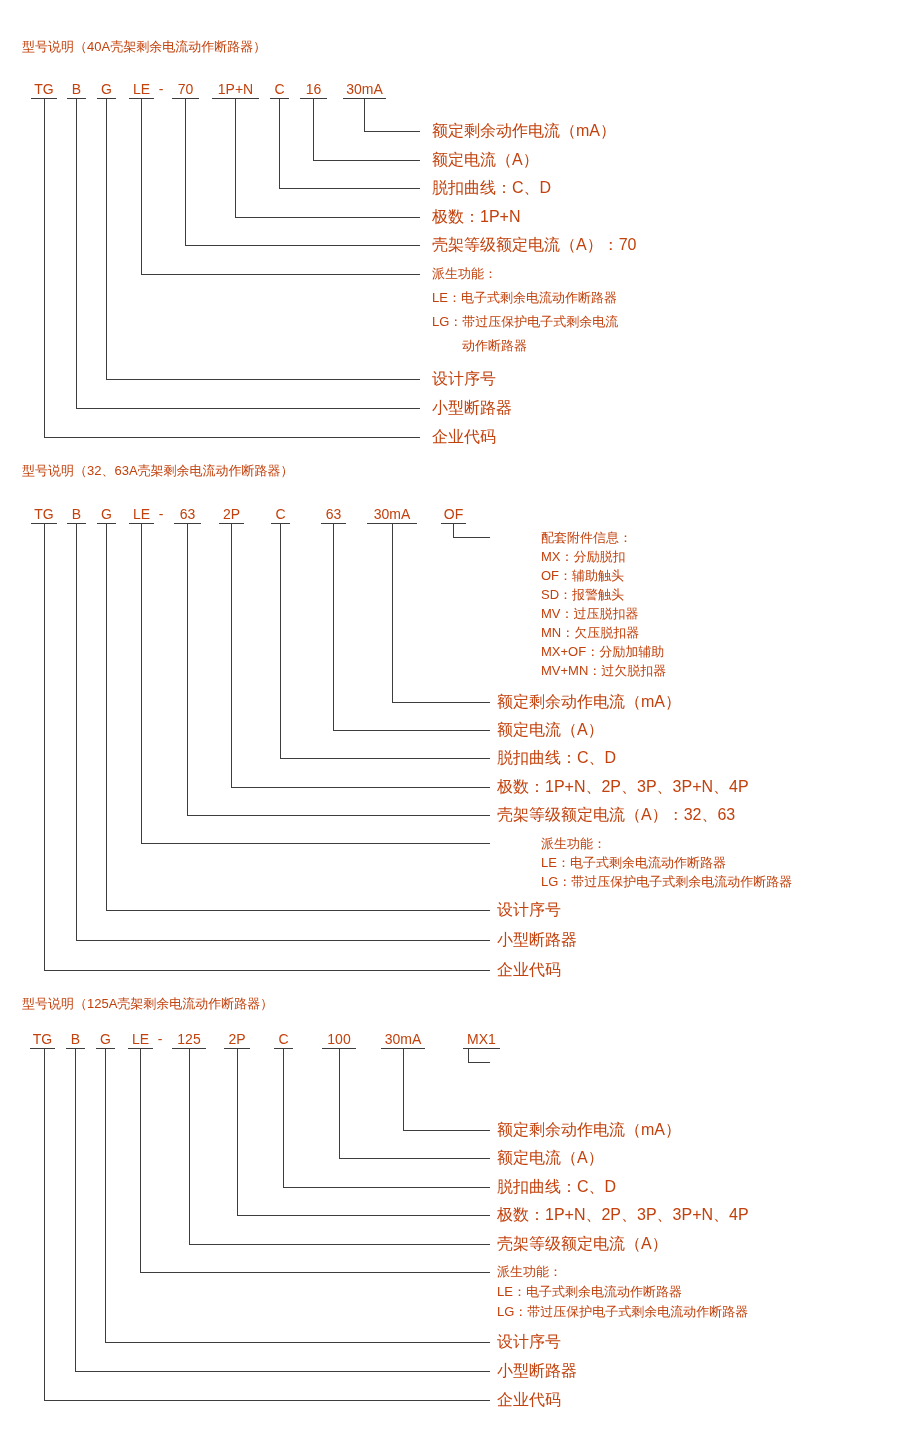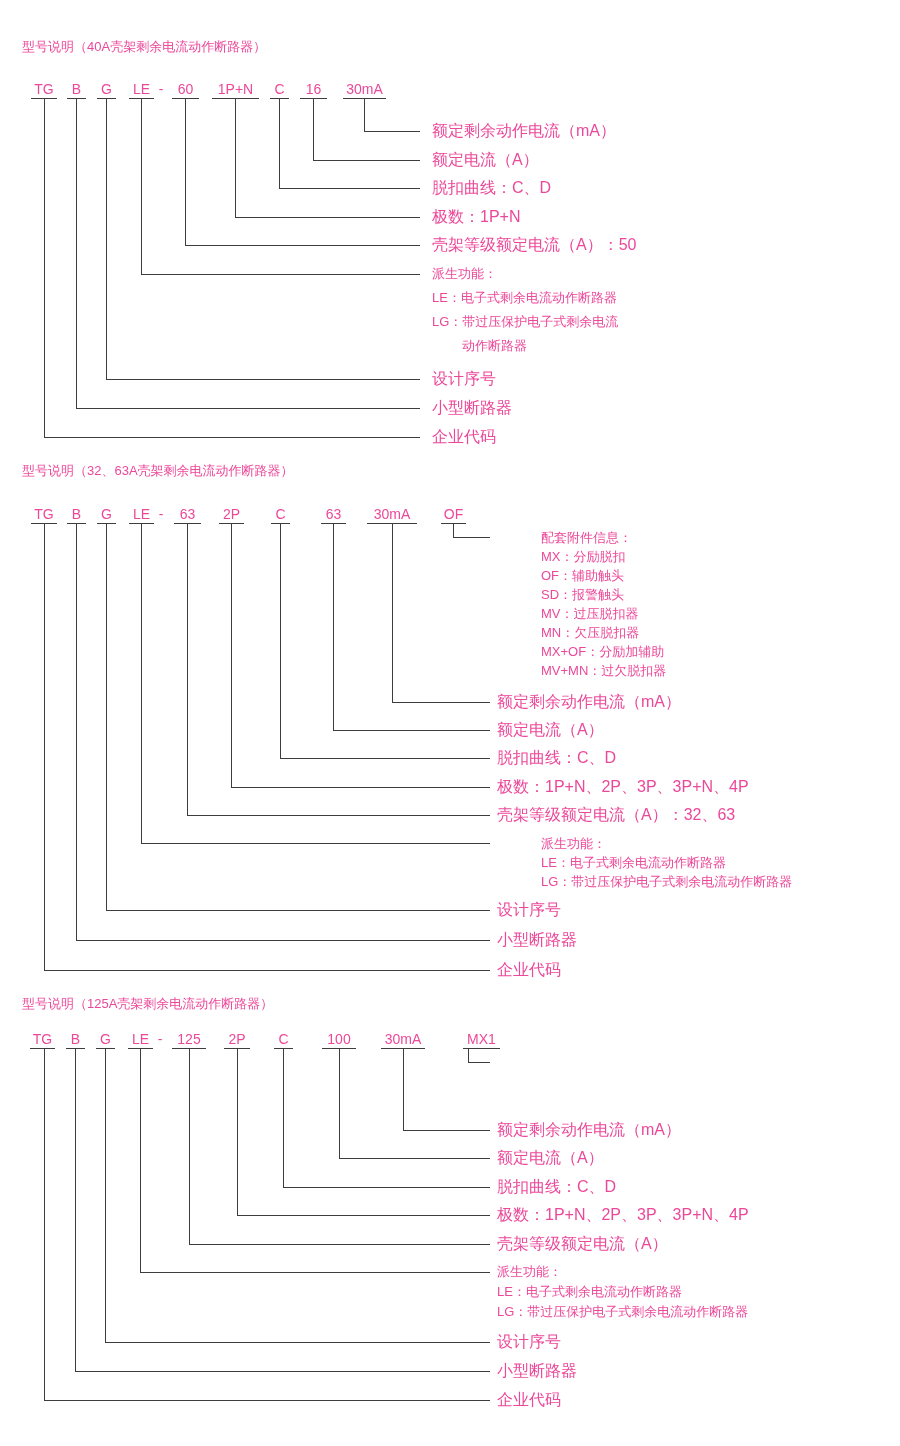--- a/index.html
+++ b/index.html
@@ -1,17 +1,17 @@
 <!DOCTYPE html>
 <html><head>
 <meta charset="utf-8">
 <style>
   html,body{margin:0;padding:0;background:#ffffff;}
   #page{position:relative;width:900px;height:1446px;background:#ffffff;overflow:hidden;
-        font-family:"Liberation Sans","DejaVu Sans",sans-serif;color:#ec4899;}
+        font-family:"Liberation Sans","DejaVu Sans",sans-serif;color:#c2410c;}
   .t{position:absolute;font-size:13px;line-height:16px;white-space:nowrap;}
   .seg{position:absolute;font-size:14px;line-height:16px;text-align:center;
        border-bottom:1px solid #3d3d3d;padding-bottom:1px;white-space:nowrap;}
   .dash{position:absolute;font-size:14px;line-height:16px;text-align:center;white-space:nowrap;}
   .lbl{position:absolute;font-size:16px;line-height:16px;white-space:nowrap;}
   .blk{position:absolute;font-size:13px;white-space:nowrap;}
   .lh24 div{line-height:24px;}
   .lh19 div{line-height:19px;padding-left:44px;}
   .lh20 div{line-height:20px;}
   .ind{padding-left:30px;}
@@ -58,31 +58,31 @@
     <polyline points="44.5,1048 44.5,1400 490,1400"></polyline>
   </svg>
 
   <div class="t" style="left:22px;top:39px">型号说明（40A壳架剩余电流动作断路器）</div>
 
   <span class="seg" style="left:31px;top:81px;width:26px">TG</span>
   <span class="seg" style="left:67px;top:81px;width:19px">B</span>
   <span class="seg" style="left:97px;top:81px;width:19px">G</span>
   <span class="seg" style="left:129px;top:81px;width:25px">LE</span>
   <span class="dash" style="left:156px;top:81px;width:10px">-</span>
-  <span class="seg" style="left:172px;top:81px;width:27px">60</span>
+  <span class="seg" style="left:172px;top:81px;width:27px">70</span>
   <span class="seg" style="left:212px;top:81px;width:47px">1P+N</span>
   <span class="seg" style="left:270px;top:81px;width:19px">C</span>
   <span class="seg" style="left:300px;top:81px;width:27px">16</span>
   <span class="seg" style="left:343px;top:81px;width:43px">30mA</span>
 
   <div class="lbl" style="left:432px;top:123px">额定剩余动作电流（mA）</div>
   <div class="lbl" style="left:432px;top:152px">额定电流（A）</div>
   <div class="lbl" style="left:432px;top:180px">脱扣曲线：C、D</div>
   <div class="lbl" style="left:432px;top:209px">极数：1P+N</div>
-  <div class="lbl" style="left:432px;top:237px">壳架等级额定电流（A）：50</div>
+  <div class="lbl" style="left:432px;top:237px">壳架等级额定电流（A）：70</div>
   <div class="blk lh24" style="left:432px;top:262px">
     <div>派生功能：</div>
     <div>LE：电子式剩余电流动作断路器</div>
     <div>LG：带过压保护电子式剩余电流</div>
     <div class="ind">动作断路器</div>
   </div>
   <div class="lbl" style="left:432px;top:371px">设计序号</div>
   <div class="lbl" style="left:432px;top:400px">小型断路器</div>
   <div class="lbl" style="left:432px;top:429px">企业代码</div>
 

